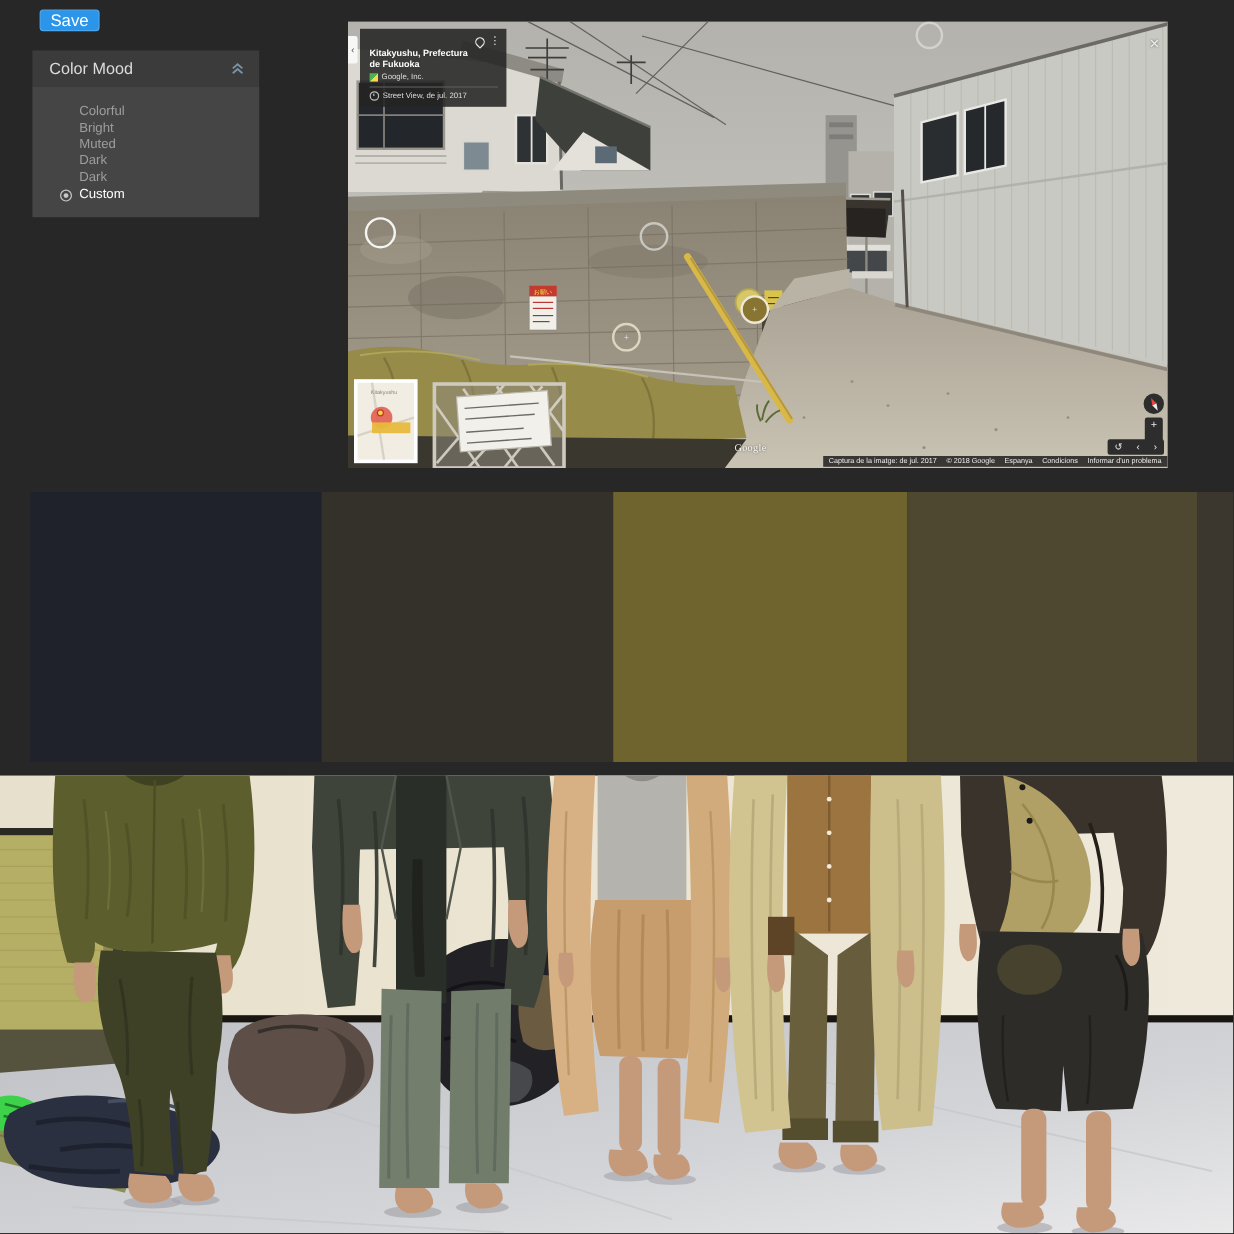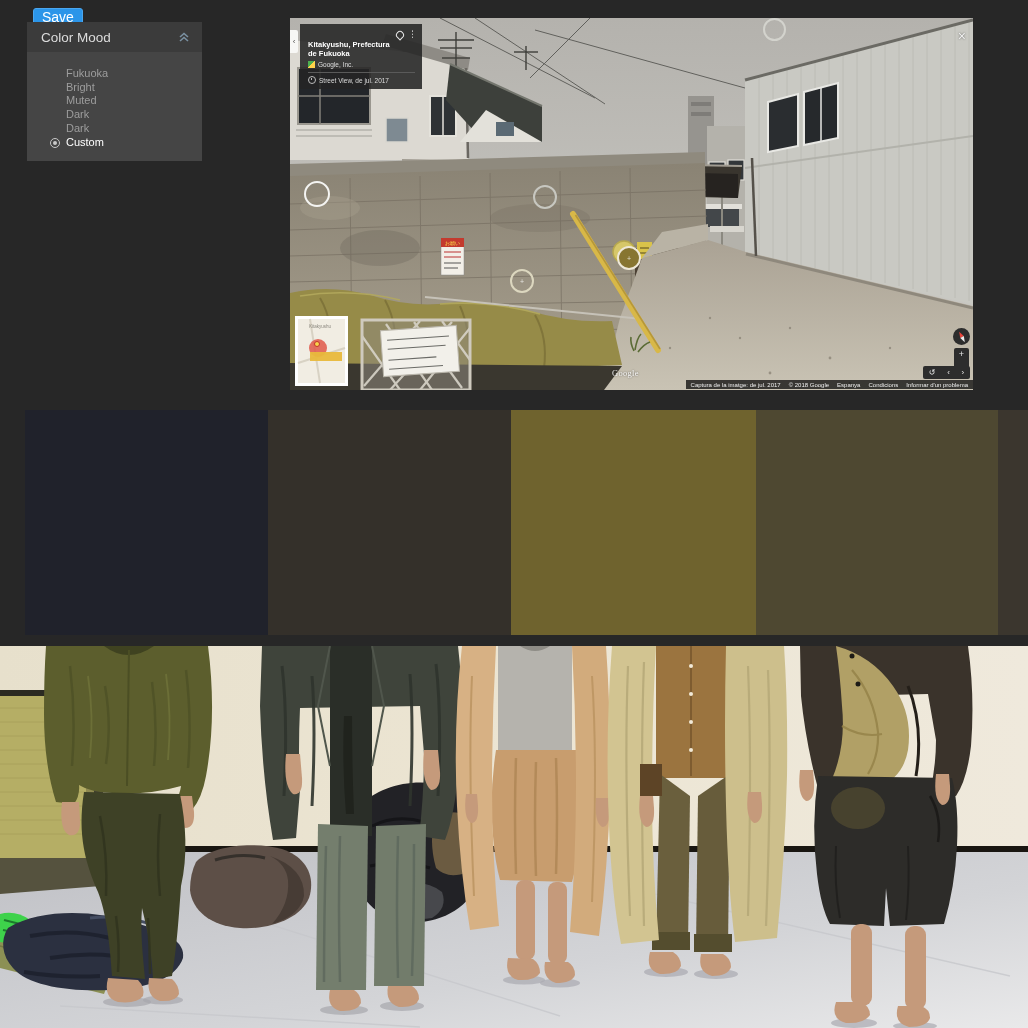--- a/index.html
+++ b/index.html
@@ -9,21 +9,21 @@
     font-family:"Liberation Sans", sans-serif;
     -webkit-font-smoothing:antialiased;
   }
   
   .save-btn{
     position:absolute;left:33px;top:8px;height:18px;padding:0 8px;
     background:#2b95e9;border:1px solid #4aa6ef;border-radius:3px;
     color:#fff;font-size:14px;line-height:16px;cursor:pointer;
   }
   
-  .mood-panel{position:absolute;left:27px;top:22px;width:175px;}
+  .mood-panel{position:absolute;left:27px;top:42px;width:189px;}
   .mood-header{
     height:30px;background:#3b3b3b;display:flex;align-items:center;
     padding:0 12px 0 14px;color:#dcdcdc;font-size:13.5px;
   }
   .mood-header .title{flex:1;}
   .collapse-icon{width:12px;height:10px;opacity:.85;}
   .mood-body{background:#454545;padding:15px 0 12px 0;}
   .mood-item{
     position:relative;padding-left:39px;font-size:11px;line-height:13.7px;
     color:#9d9d9d;cursor:pointer;
@@ -123,21 +123,21 @@
 
 <div class="mood-panel">
   <div class="mood-header">
     <span class="title">Color Mood</span>
     <svg class="collapse-icon" viewBox="0 0 12 10">
       <polyline points="2,5 6,1.5 10,5" fill="none" stroke="#86a0b4" stroke-width="1.6"></polyline>
       <polyline points="2,9 6,5.5 10,9" fill="none" stroke="#86a0b4" stroke-width="1.6"></polyline>
     </svg>
   </div>
   <div class="mood-body">
-      <div class="mood-item"><span>Fukuoka</span></div>
+      <div class="mood-item"><span>Colorful</span></div>
       <div class="mood-item"><span>Bright</span></div>
       <div class="mood-item"><span>Muted</span></div>
       <div class="mood-item"><span>Dark</span></div>
       <div class="mood-item"><span>Dark</span></div>
       <div class="mood-item selected"><span class="radio"></span><span>Custom</span></div>
     </div>
 </div>
 
 <div class="street-view">
   <svg class="scene" width="683" height="372" viewBox="0 0 683 372">

